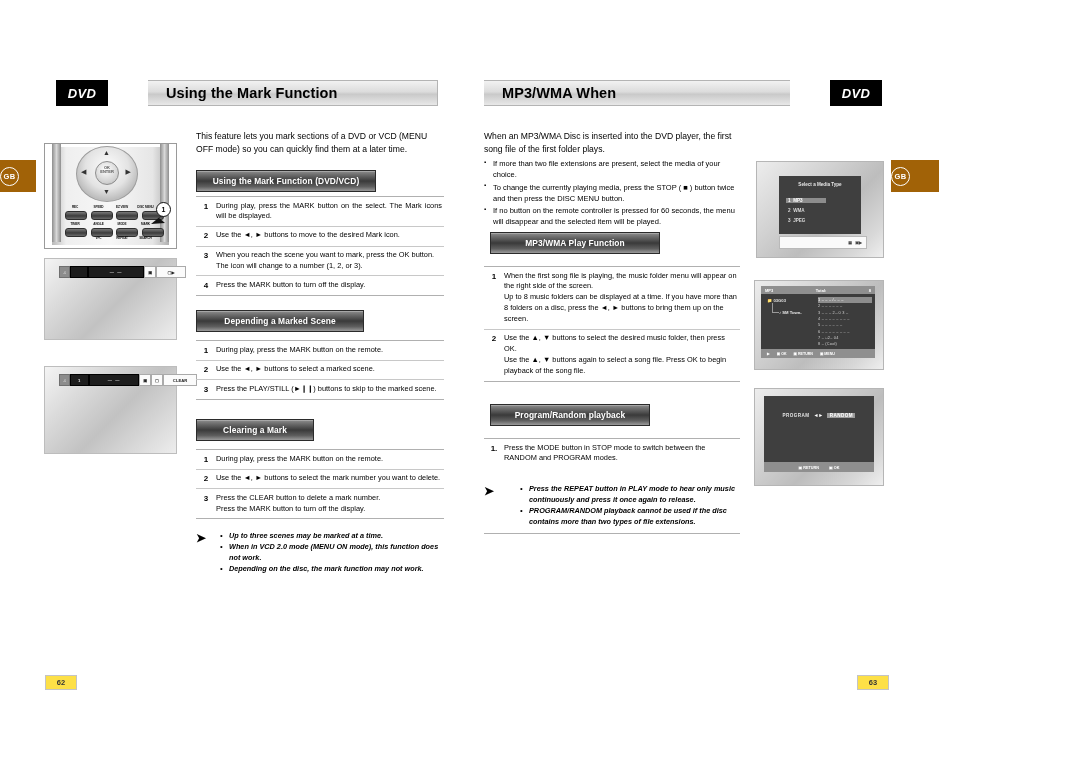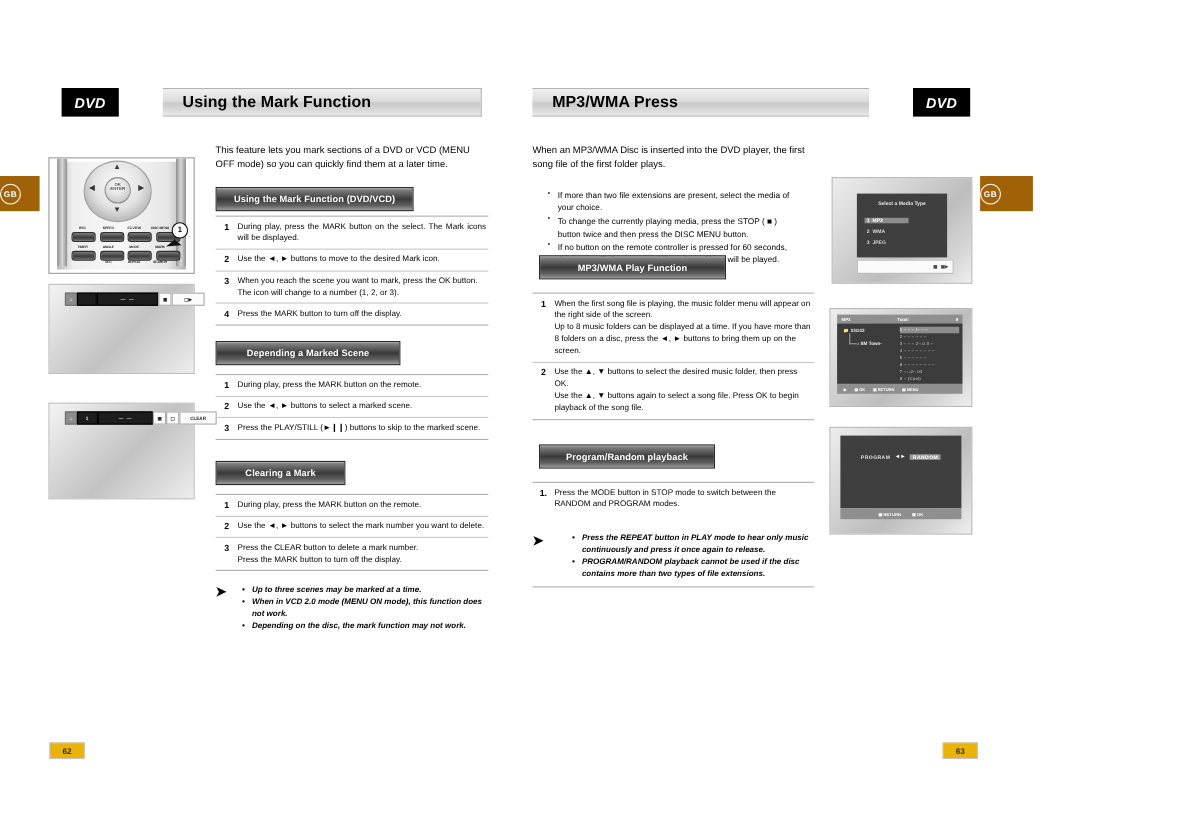--- a/index.html
+++ b/index.html
@@ -36,21 +36,21 @@
   #hdr-right{left:484px;top:80px;width:398px;}
 
   
   .intro{position:absolute;font-size:8.6px;line-height:1.55;width:250px;}
   #intro-left{left:196px;top:130px;}
   #intro-right{left:484px;top:130px;width:260px;}
 
   .bullets{position:absolute;left:484px;top:158px;width:252px;font-size:7.5px;line-height:1.5;}
   .bullets li{position:relative;padding-left:9px;margin-bottom:1px;list-style:none;}
   .bullets li:before{content:"\25AA";position:absolute;left:0;top:-0.5px;font-size:6px;}
-  .bullets ul{margin:14px;padding:0;}
+  .bullets ul{margin:0;padding:0;}
 
   
   .pill{
     position:absolute;height:20px;border-radius:0;
     background:linear-gradient(to bottom,#8e8e8e 0%,#6e6e6e 18%,#3a3a3a 50%,#5e5e5e 78%,#9a9a9a 100%);
     border:1px solid #2b2b2b;
     display:flex;align-items:center;justify-content:center;
     color:#fff;font-size:8.4px;font-weight:bold;letter-spacing:.1px;
     box-shadow:inset 0 1px 0 rgba(255,255,255,.25);
   }
@@ -147,21 +147,21 @@
   .pr-screen{position:absolute;left:9px;top:7px;width:110px;height:66px;background:#3f3f3f;}
   .pr-row{position:absolute;left:0;right:0;top:16px;display:flex;align-items:center;justify-content:center;gap:4px;}
   .pr-row .lbl{font-size:4.6px;color:#e2e2e2;font-weight:bold;letter-spacing:.4px;}
   .pr-row .lbl.hl{background:#9a9a9a;color:#fff;padding:0 2.5px;}
   .pr-row .arrows{font-size:5px;color:#fff;}
   .pr-bot{position:absolute;left:9px;top:73px;width:110px;height:10px;background:#8f8f8f;
     display:flex;align-items:center;justify-content:center;gap:10px;}
   .pr-bot span{font-size:3.8px;font-weight:bold;color:#fff;}
 
   
-  .pgnum{position:absolute;width:30px;height:13px;background:#eab308;border:1px solid #c4c4c4;
+  .pgnum{position:absolute;width:30px;height:13px;background:#fde047;border:1px solid #c4c4c4;
     display:flex;align-items:center;justify-content:center;font-size:7.5px;font-weight:bold;color:#333;}
   #pg-left{left:45px;top:675px;}
   #pg-right{left:857px;top:675px;}
 </style>
 </head>
 <body>
 
 <div class="page">
 
   <div class="gb-tab" id="gb-left">
@@ -173,21 +173,21 @@
 
   <div class="hdr" id="hdr-left">
     <div class="badge">DVD</div>
     <div class="bar">
       <div class="title">Using the Mark Function</div>
     </div>
   </div>
 
   <div class="hdr" id="hdr-right">
     <div class="bar noborderright">
-      <div class="title">MP3/WMA Press</div>
+      <div class="title">MP3/WMA When</div>
     </div>
     <div class="badge">DVD</div>
   </div>
 
   <div class="intro" id="intro-left">This feature lets you mark sections of a DVD or VCD (MENU OFF mode) so you can quickly find them at a later time.</div>
 
   <div class="illus" id="remote">
     <div class="rm-body"></div>
     <div class="rm-side" style="left:7px;"></div>
     <div class="rm-side" style="left:115px;"></div>

